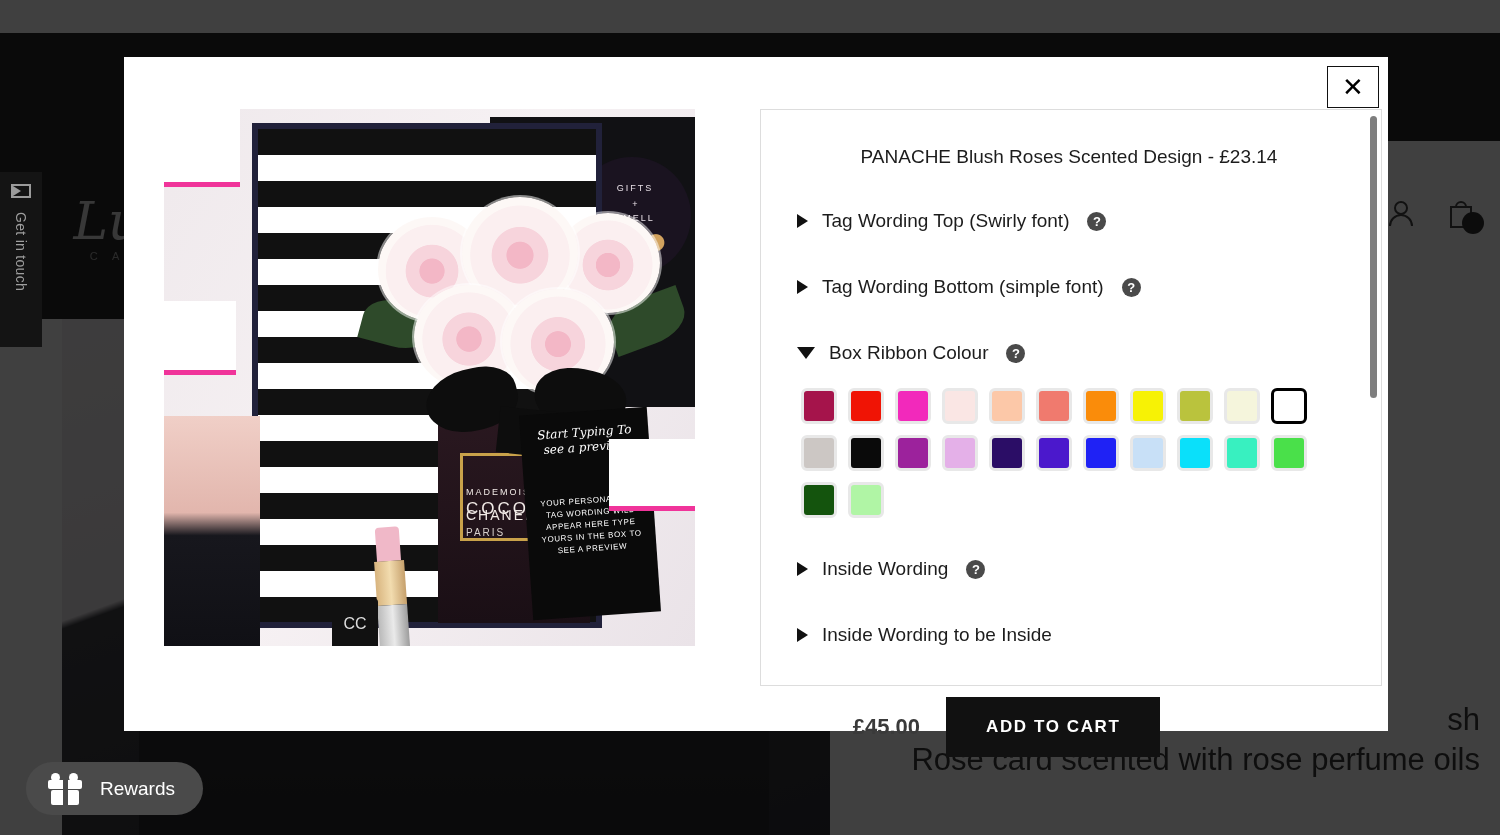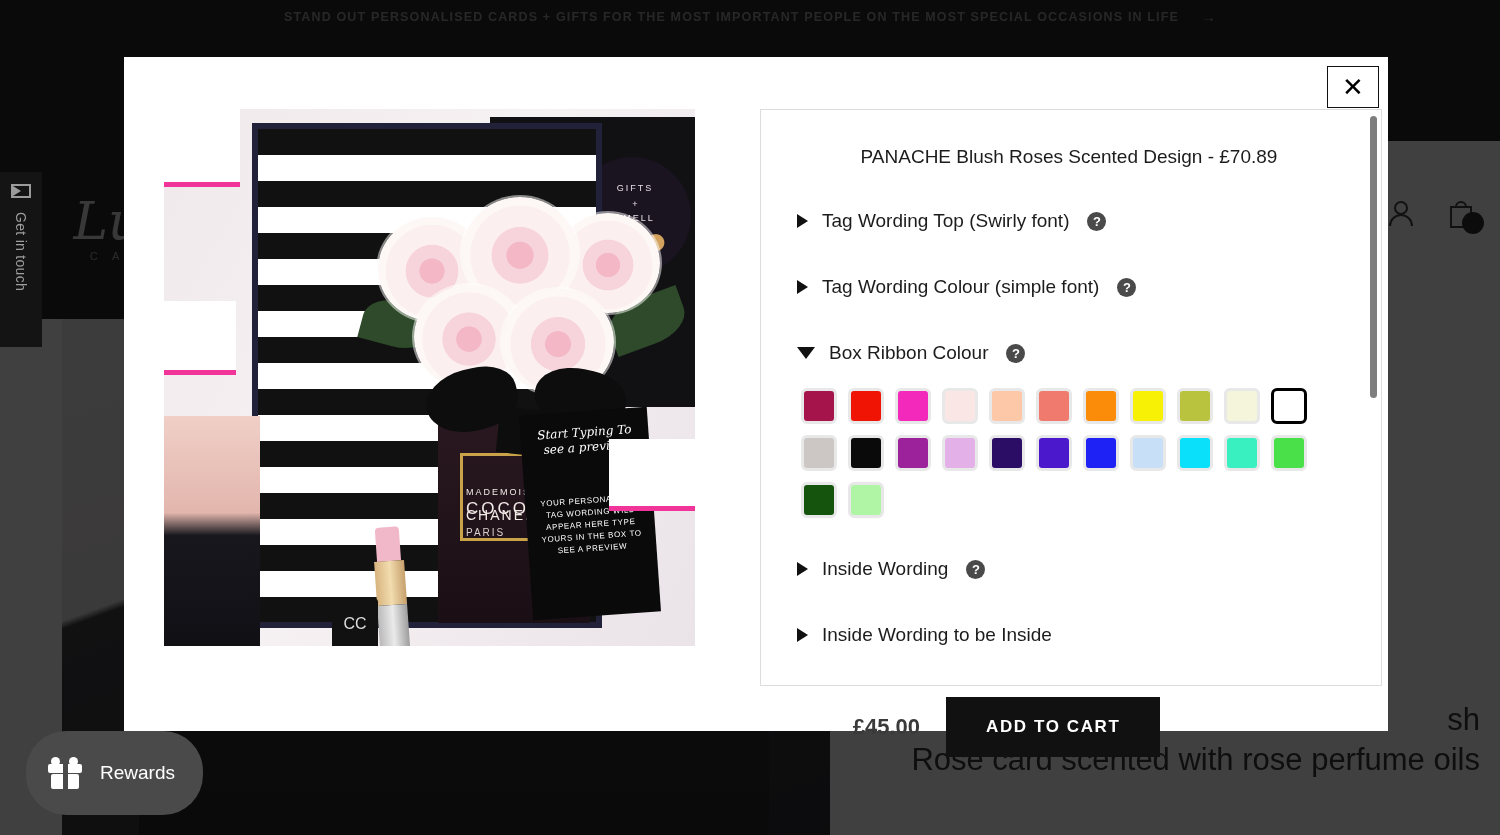--- a/index.html
+++ b/index.html
@@ -67,21 +67,21 @@
   .gt-icon::before {
     content: ""; position: absolute; left: 0; top: 0; width: 0; height: 0;
     border-left: 8px solid #9b9b9b; border-top: 5px solid transparent; border-bottom: 5px solid transparent;
   }
   .gt-label {
     writing-mode: vertical-rl; font-size: 14px; color: #9e9e9e; margin-top: 14px; letter-spacing: 0.3px;
   }
 
   
   .rewards {
-    position: absolute; left: 26px; bottom: 20px; height: 84px; padding: 0 28px 0 22px;
+    position: absolute; left: 26px; bottom: 20px; height: 53px; padding: 0 28px 0 22px;
     background: #4a4a4a; border-radius: 40px; display: flex; align-items: center; gap: 18px;
     z-index: 60; color: #fff;
   }
   .gift-icon { width: 34px; height: 32px; position: relative; }
   .gift-icon .lid { position: absolute; top: 7px; left: 0; width: 34px; height: 9px; background: #fff; border-radius: 2px; }
   .gift-icon .box { position: absolute; top: 17px; left: 3px; width: 28px; height: 15px; background: #fff; border-radius: 2px; }
   .gift-icon .gap { position: absolute; top: 7px; left: 14.5px; width: 5px; height: 25px; background: #4a4a4a; }
   .gift-icon .b1, .gift-icon .b2 { position: absolute; top: 0; width: 9px; height: 9px; border-radius: 50%; background: #fff; }
   .gift-icon .b1 { left: 3px; } .gift-icon .b2 { left: 21px; }
   .rewards-label { font-size: 19px; }
@@ -184,24 +184,20 @@
     background: #111; color: #fff; border: 0; padding: 20px 40px; font-size: 17px;
     letter-spacing: 1.6px; font-weight: 700; cursor: pointer; font-family: "Liberation Sans", sans-serif;
   }
 </style>
 </head>
 <body>
 
 <div id="root">
 
   <div class="page-bg">
-    <div class="announce">
-      <span>STAND OUT PERSONALISED CARDS + GIFTS FOR THE MOST IMPORTANT PEOPLE ON THE MOST SPECIAL OCCASIONS IN LIFE</span>
-      <span class="arrow">→</span>
-    </div>
     <div class="topstrip"></div>
     <div class="header-bar"></div>
     <div class="logo-block">
       <div class="logo-script">Lu</div>
       <div class="logo-sub">C A</div>
     </div>
     <div class="header-icons">
       <div class="hicon">
         <svg width="34" height="34" viewBox="0 0 34 34">
             <circle cx="17" cy="12" r="6" fill="none" stroke="#2a2a2a" stroke-width="2"></circle>
@@ -295,31 +291,31 @@
         </div>
       </div>
       <div class="pv-hand"></div>
       <div class="pv-ribbon pvr1"></div>
       <div class="pv-ribbon pvr2"></div>
       <div class="pv-ribbon pvr3"></div>
     </div>
 
     <div class="panel">
       <div class="panel-inner">
-        <div class="opt-title">PANACHE Blush Roses Scented Design - £70.89</div>
+        <div class="opt-title">PANACHE Blush Roses Scented Design - £23.14</div>
 
         <div class="opt-row">
           <span class="caret"></span>
           <span class="opt-label">Tag Wording Top (Swirly font)</span>
           <span class="help">?</span>
         </div>
 
         <div class="opt-row">
           <span class="caret"></span>
-          <span class="opt-label">Tag Wording Colour (simple font)</span>
+          <span class="opt-label">Tag Wording Bottom (simple font)</span>
           <span class="help">?</span>
         </div>
 
         <div class="opt-row">
           <span class="caret open"></span>
           <span class="opt-label">Box Ribbon Colour</span>
           <span class="help">?</span>
         </div>
 
         <div class="swatch-grid" id="swatch-grid">

